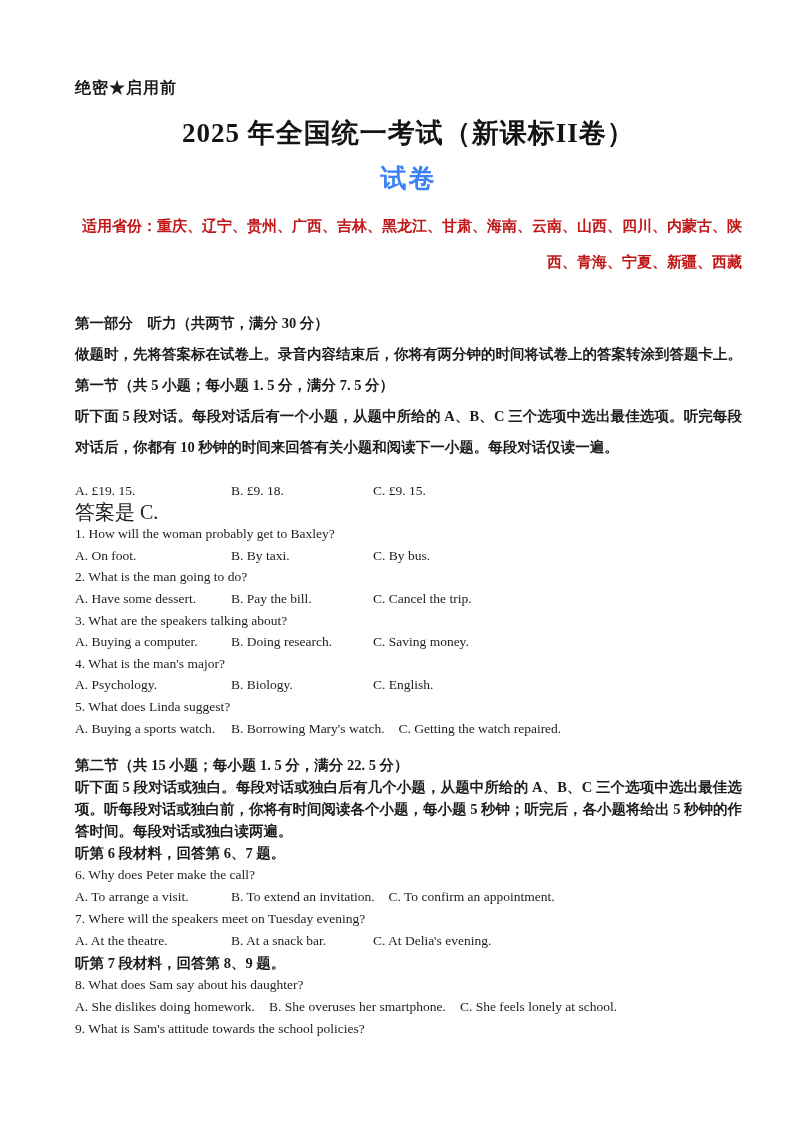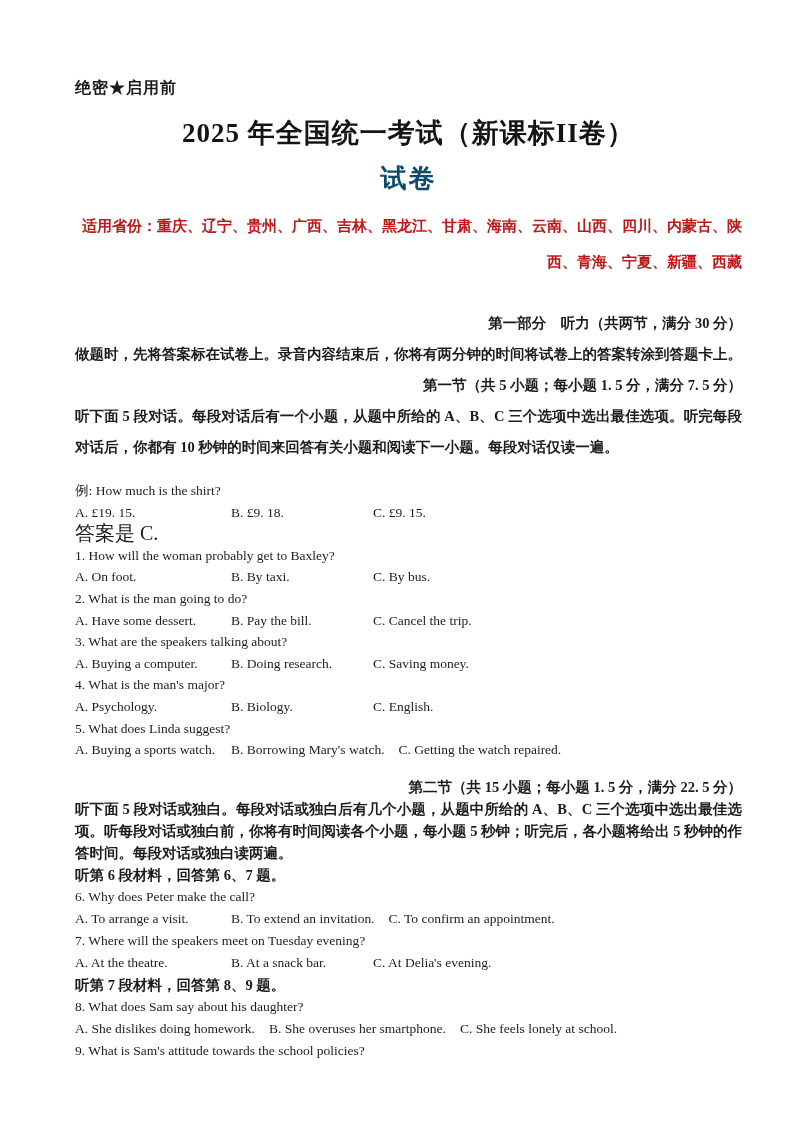--- a/index.html
+++ b/index.html
@@ -2,27 +2,27 @@
 <html><head>
 <meta charset="utf-8">
 <style>
   html,body{margin:0;padding:0;background:#ffffff;}
   body{width:800px;height:1131px;overflow:hidden;
        font-family:"Liberation Serif","DejaVu Serif",serif;color:#1c1c1c;}
   .page{box-sizing:border-box;width:800px;height:991px;padding:78px 58px 0 75px;position:relative;}
 
   .secret{font-size:16px;font-weight:700;letter-spacing:1px;}
   .title{text-align:center;font-size:27px;font-weight:700;margin-top:16px;letter-spacing:1px;color:#141414;}
-  .subtitle{text-align:center;font-size:26px;font-weight:700;margin-top:10px;letter-spacing:2px;color:#0c4a6e;}
+  .subtitle{text-align:center;font-size:26px;font-weight:700;margin-top:10px;letter-spacing:2px;color:#3b82f6;}
 
   .provinces{margin-top:12px;text-align:right;color:#c01818;font-weight:700;
              font-size:15px;line-height:36px;}
 
   .intro{margin-top:28px;font-size:14.5px;line-height:31px;}
-  .cnh{font-weight:700;text-align:right;}
+  .cnh{font-weight:700;}
   .cnt{font-weight:600;text-align:justify;}
 
   .exblock{margin-top:17px;font-size:13.5px;line-height:21.6px;}
   .en{font-weight:400;}
   .cnanswer{font-weight:400;font-size:20px;}
   .opts{display:flex;}
   .opts .o1{min-width:142px;padding-right:14px;white-space:nowrap;}
   .opts .o2{min-width:128px;padding-right:14px;white-space:nowrap;}
   .opts .o3{white-space:nowrap;}
 
@@ -46,21 +46,20 @@
   </div>
 
   <div class="intro">
     <div class="cnh">第一部分　听力（共两节，满分 30 分）</div>
     <div class="cnt">做题时，先将答案标在试卷上。录音内容结束后，你将有两分钟的时间将试卷上的答案转涂到答题卡上。</div>
     <div class="cnh">第一节（共 5 小题；每小题 1. 5 分，满分 7. 5 分）</div>
     <div class="cnt">听下面 5 段对话。每段对话后有一个小题，从题中所给的 A、B、C 三个选项中选出最佳选项。听完每段对话后，你都有 10 秒钟的时间来回答有关小题和阅读下一小题。每段对话仅读一遍。</div>
   </div>
 
   <div class="exblock">
-    <div class="en">例: How much is the shirt?</div>
     <div class="opts">
       <span class="o1">A. £19. 15.</span>
       <span class="o2">B. £9. 18.</span>
       <span class="o3">C. £9. 15.</span>
     </div>
     <div class="cnanswer">答案是 C.</div>
 
     <div>
       <div class="en">1. How will the woman probably get to Baxley?</div>
       <div class="opts">

